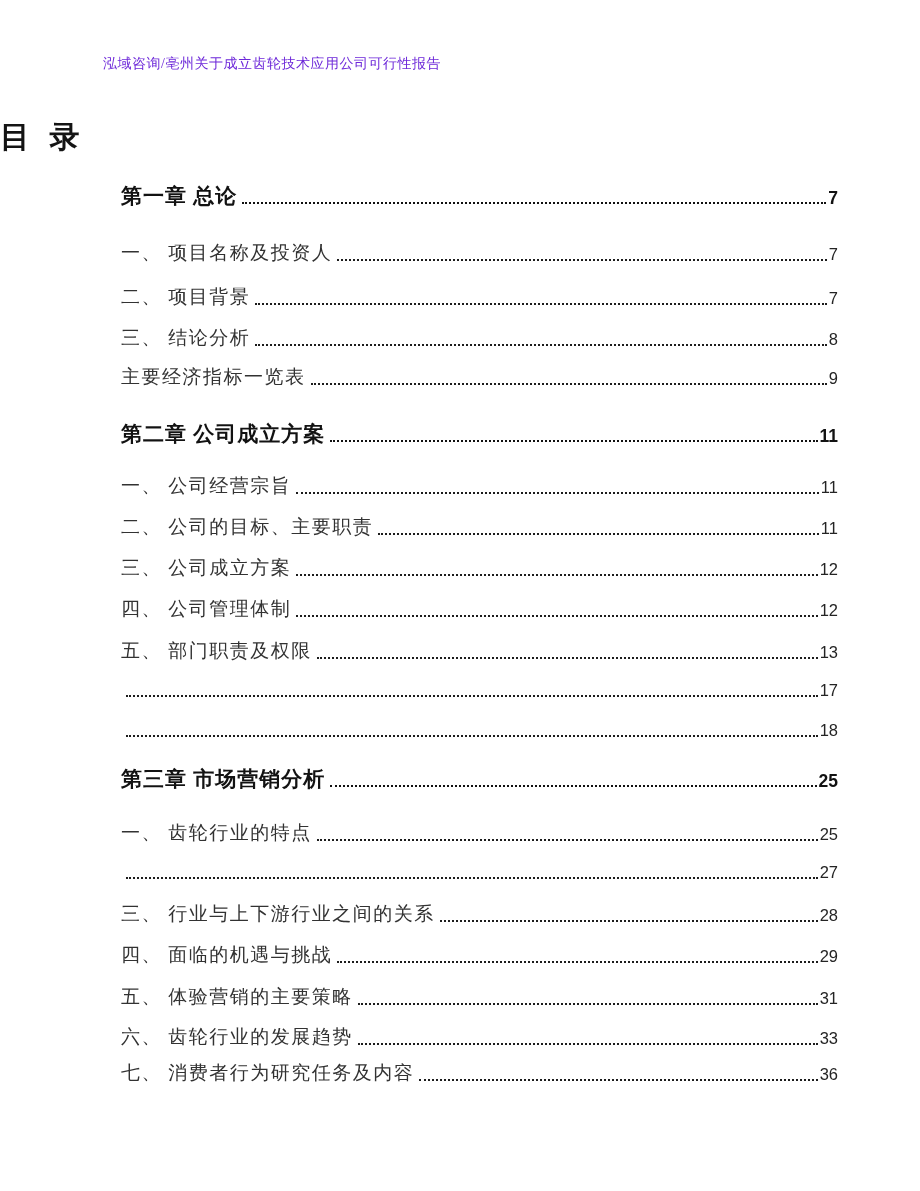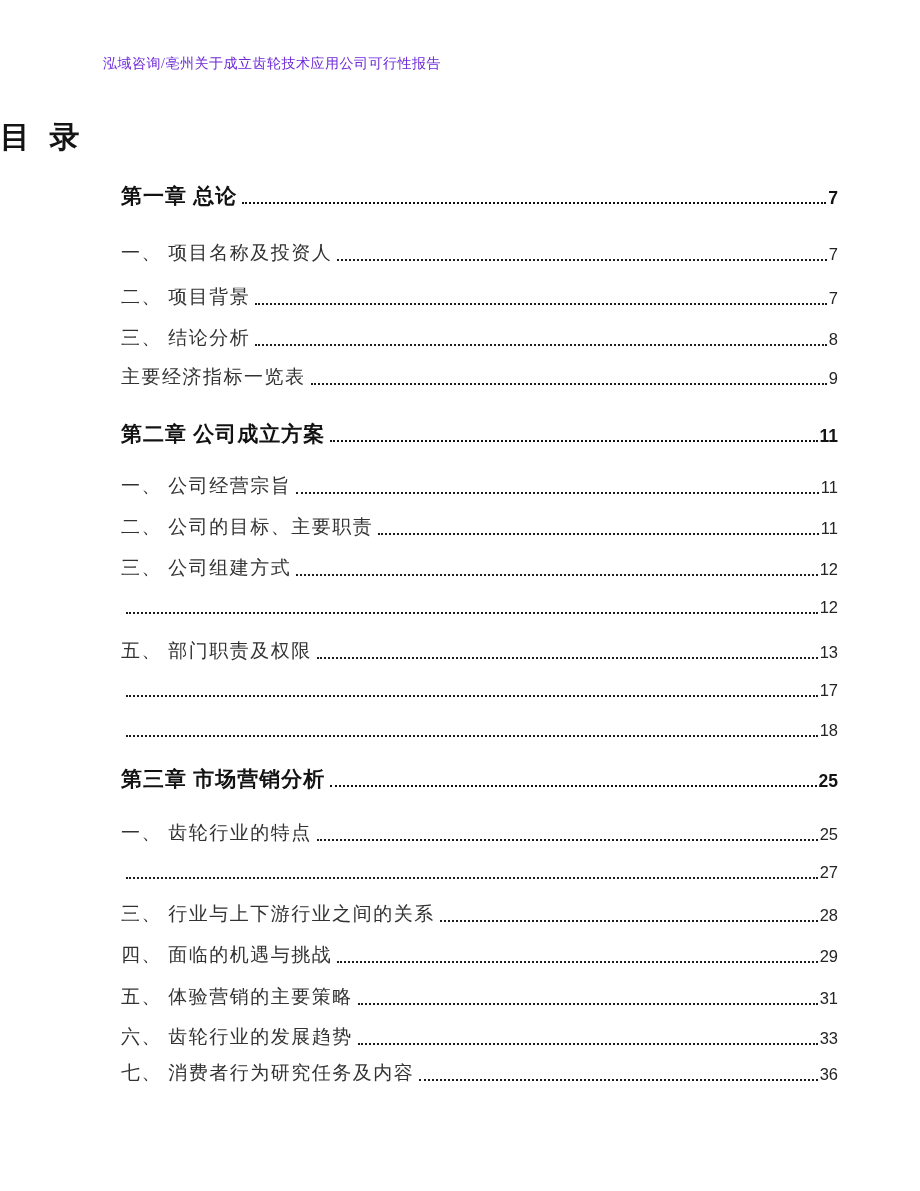--- a/index.html
+++ b/index.html
@@ -102,25 +102,26 @@
     <span class="label">一、 公司经营宗旨</span>
     <span class="dots"></span>
     <span class="page-num">11</span>
   </div>
   <div class="row item-row" style="top:514px">
     <span class="label">二、 公司的目标、主要职责</span>
     <span class="dots"></span>
     <span class="page-num">11</span>
   </div>
   <div class="row item-row" style="top:555px">
-    <span class="label">三、 公司组建方式</span>
+    <span class="label">三、 公司成立方案</span>
     <span class="dots"></span>
     <span class="page-num">12</span>
   </div>
   <div class="row item-row" style="top:596px">
+    <span class="label">四、 公司管理体制</span>
     <span class="dots"></span>
     <span class="page-num">12</span>
   </div>
   <div class="row item-row" style="top:638px">
     <span class="label">五、 部门职责及权限</span>
     <span class="dots"></span>
     <span class="page-num">13</span>
   </div>
   <div class="row item-row" style="top:679px">
     <span class="dots"></span>

